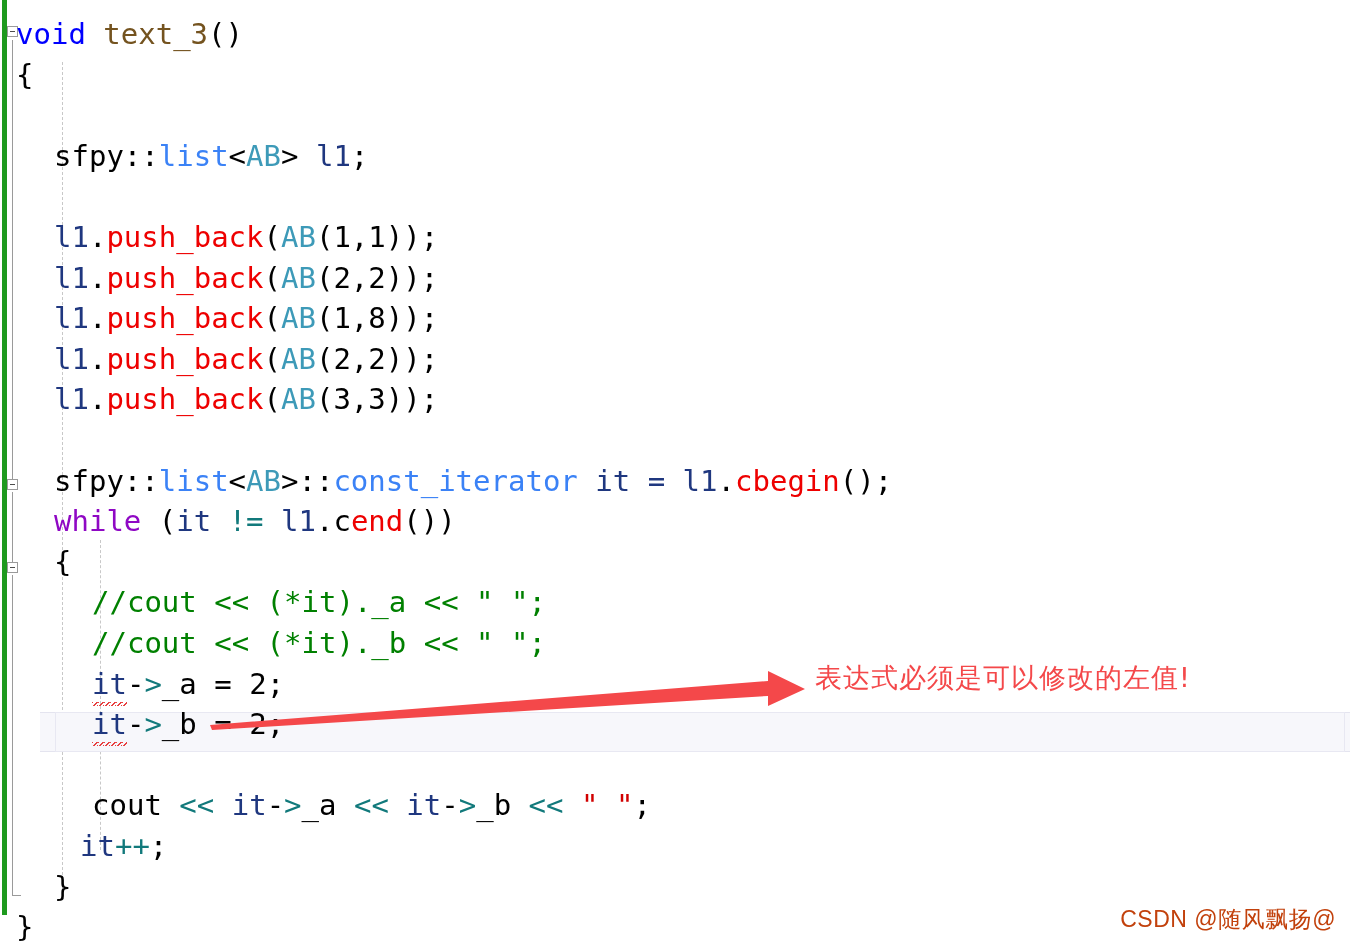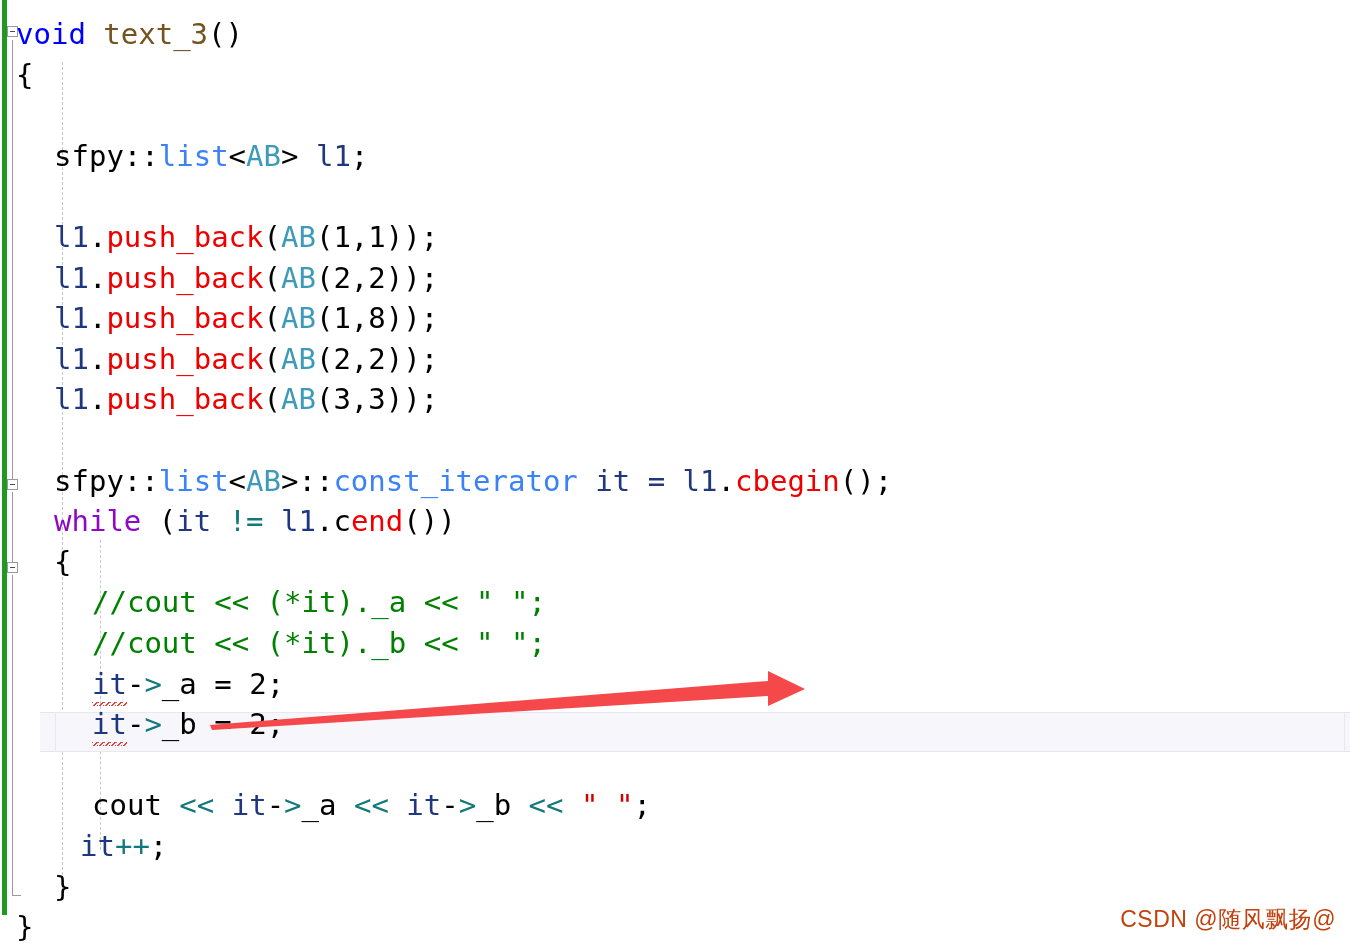--- a/index.html
+++ b/index.html
@@ -225,16 +225,17 @@
       <div class="code-line" style="top: 744.8px; left: 92px;"></div>
       <div class="code-line" style="top: 785.4px; left: 92px;"><span class="t-plain">cout</span><span class="t-plain"> </span><span class="t-op">&lt;&lt;</span><span class="t-plain"> </span><span class="t-var">it</span><span class="t-plain">-</span><span class="t-op">&gt;</span><span class="t-plain">_a</span><span class="t-plain"> </span><span class="t-op">&lt;&lt;</span><span class="t-plain"> </span><span class="t-var">it</span><span class="t-plain">-</span><span class="t-op">&gt;</span><span class="t-plain">_b</span><span class="t-plain"> </span><span class="t-op">&lt;&lt;</span><span class="t-plain"> </span><span class="t-str">" "</span><span class="t-plain">;</span></div>
       <div class="code-line" style="top: 826px; left: 80px;"><span class="t-var">it</span><span class="t-op">++</span><span class="t-plain">;</span></div>
       <div class="code-line" style="top: 866.6px; left: 54px;"><span class="t-plain">}</span></div>
       <div class="code-line" style="top: 907.2px; left: 16px;"><span class="t-plain">}</span></div>
     </div>
 
   <svg class="annotation-layer" viewBox="0 0 1350 943">
     <polygon points="210,725 768,681 768,671 805,689 768,706 768,696 212,730" fill="#F4484A"></polygon>
   </svg>
+  <div class="annotation-text">表达式必须是可以修改的左值!</div>
 
   <div class="watermark">CSDN @随风飘扬@</div>
 
 </div>
 
 </body></html>

